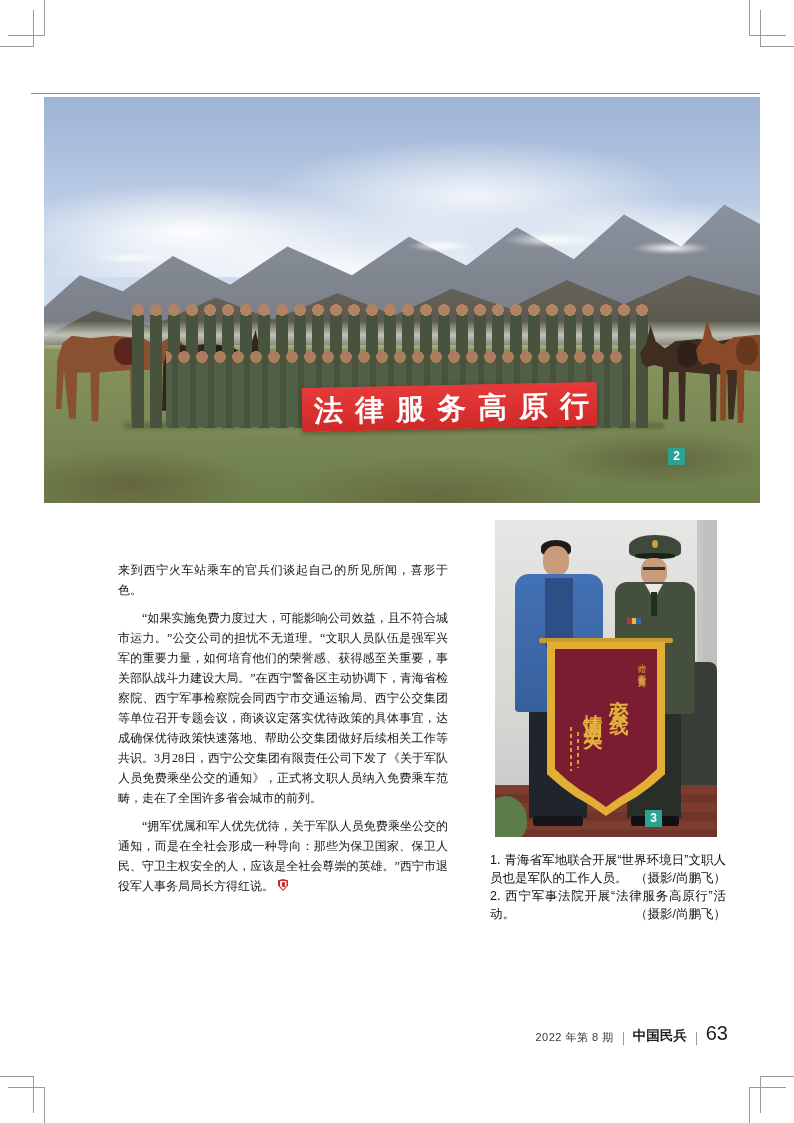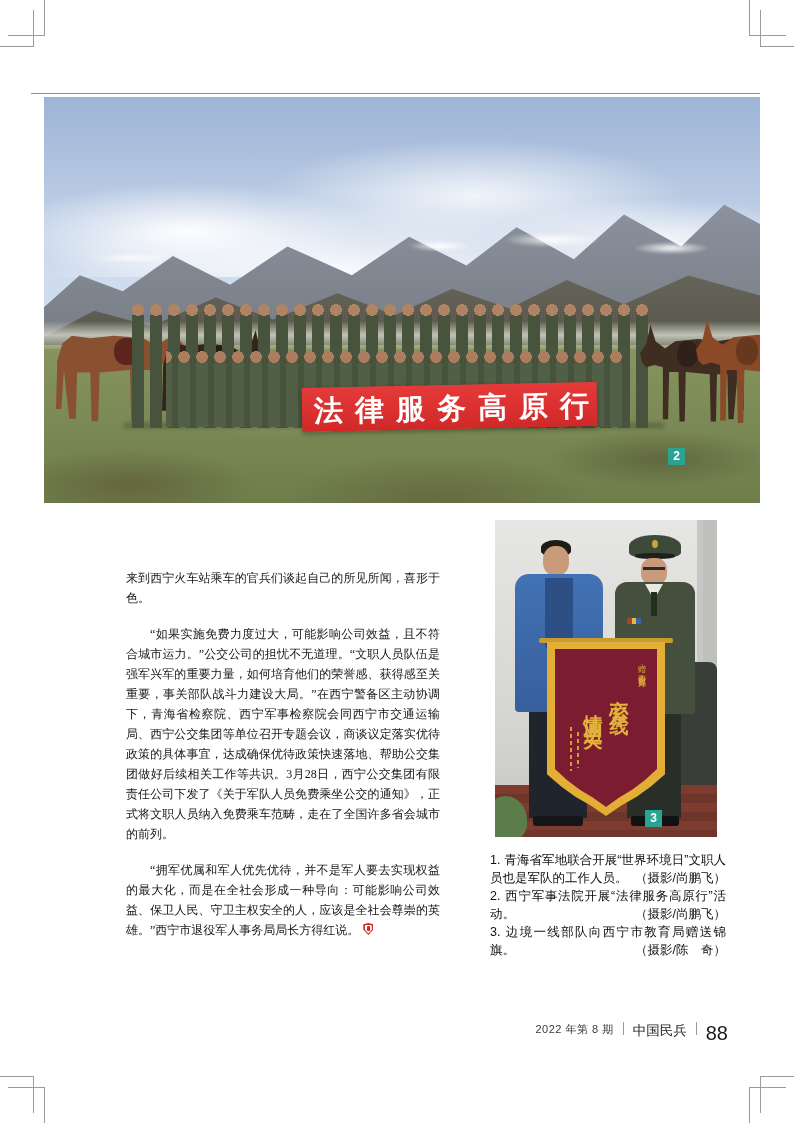--- a/index.html
+++ b/index.html
@@ -79,21 +79,21 @@
   .banner span{display:block;line-height:46px;font-family:"Liberation Sans","DejaVu Sans",sans-serif;
     font-weight:700;font-size:29px;letter-spacing:12px;padding-left:12px;color:#fff;white-space:nowrap;}
   .num-badge{position:absolute;width:17px;height:17px;background:#2aa392;color:#fff;z-index:6;
     font-family:"Liberation Sans","DejaVu Sans",sans-serif;font-weight:700;font-size:12px;
     line-height:17px;text-align:center;}
   .badge-2{left:624px;top:351px;}
 
   
   .article{position:absolute;left:110px;top:552px;width:346px;
     font-size:12px;line-height:20px;color:#161616;text-align:justify;}
-  .article p{margin:16px;}
+  .article p{margin:8px;}
   .article p.indent{text-indent:2em;}
   .end-mark{display:inline-block;position:relative;width:10px;height:12px;margin-left:4px;
     vertical-align:-1px;background:#cf2b23;
     clip-path:polygon(50% 0,100% 10%,100% 55%,50% 100%,0 55%,0 10%);}
   .end-mark i{position:absolute;left:1.5px;top:1.5px;width:7px;height:9px;background:#fff;
     clip-path:polygon(50% 0,100% 10%,100% 55%,50% 100%,0 55%,0 10%);}
   .end-mark b{position:absolute;left:3.5px;top:3px;width:3px;height:5px;background:#cf2b23;
     border-radius:1px;}
 
   
@@ -146,25 +146,25 @@
 
   
   .captions{position:absolute;left:490px;top:851px;width:236px;
     font-family:"Liberation Sans","DejaVu Sans",sans-serif;font-size:12.5px;line-height:18px;
     color:#101010;text-align:justify;}
   .caption{overflow:hidden;margin:0;}
   .caption .credit{float:right;}
   .cap-num{margin-right:4px;}
 
   
-  .footer{position:absolute;top:1022px;right:66px;display:flex;align-items:flex-start;gap:9px;
+  .footer{position:absolute;top:1022px;right:66px;display:flex;align-items:flex-end;gap:9px;
     font-family:"Liberation Sans","DejaVu Sans",sans-serif;color:#1c1c1c;}
   .footer .issue{font-size:11px;letter-spacing:.5px;color:#3a3a3a;}
   .footer .divider{width:1px;height:13px;background:#9a9a9a;}
-  .footer .mag{font-size:13.5px;font-weight:400;}
+  .footer .mag{font-size:13.5px;font-weight:700;}
   .footer .pageno{font-size:20px;font-weight:500;}
 </style>
 </head>
 <body>
 
 <div id="page">
 
   <div class="cm cm-tl-o"></div>
   <div class="cm cm-tl-i"></div>
   <div class="cm cm-tr-o"></div>
@@ -193,21 +193,21 @@
     <div class="horse h4"></div>
     <div class="banner">
       <span>法律服务高原行</span>
     </div>
     <div class="num-badge badge-2">2</div>
   </div>
 
   <div class="article">
     <p>来到西宁火车站乘车的官兵们谈起自己的所见所闻，喜形于色。</p>
     <p class="indent">“如果实施免费力度过大，可能影响公司效益，且不符合城市运力。”公交公司的担忧不无道理。“文职人员队伍是强军兴军的重要力量，如何培育他们的荣誉感、获得感至关重要，事关部队战斗力建设大局。”在西宁警备区主动协调下，青海省检察院、西宁军事检察院会同西宁市交通运输局、西宁公交集团等单位召开专题会议，商谈议定落实优待政策的具体事宜，达成确保优待政策快速落地、帮助公交集团做好后续相关工作等共识。3月28日，西宁公交集团有限责任公司下发了《关于军队人员免费乘坐公交的通知》，正式将文职人员纳入免费乘车范畴，走在了全国许多省会城市的前列。</p>
-    <p class="indent"><span>“拥军优属和军人优先优待，并不是军人要去实现权益的最大化，而是在全社会形成一种导向：可能影响公司效益、保卫人民、守卫主权安全的人，应该是全社会尊崇的英雄。”西宁市退役军人事务局局长方得红说。</span><span class="end-mark"><i></i><b></b></span></p>
+    <p class="indent"><span>“拥军优属和军人优先优待，关于军队人员免费乘坐公交的通知，而是在全社会形成一种导向：那些为保卫国家、保卫人民、守卫主权安全的人，应该是全社会尊崇的英雄。”西宁市退役军人事务局局长方得红说。</span><span class="end-mark"><i></i><b></b></span></p>
   </div>
 
   <div class="side-photo">
     <div class="door-frame"></div>
     <div class="wall-right"></div>
     <div class="chair"></div>
     <div class="floor"></div>
     <div class="plant"></div>
     <div class="m1-hair"></div>
     <div class="m1-head"></div>
@@ -240,26 +240,23 @@
     <div class="num-badge badge-3">3</div>
   </div>
 
   <div class="captions">
     <div class="caption">
       <span class="cap-num">1.</span><span>青海省军地联合开展“世界环境日”文职人员也是军队的工作人员。</span><span class="credit">（摄影/尚鹏飞）</span>
     </div>
     <div class="caption">
       <span class="cap-num">2.</span><span>西宁军事法院开展“法律服务高原行”活动。</span><span class="credit">（摄影/尚鹏飞）</span>
     </div>
-    <div class="caption">
-      <span class="cap-num">3.</span><span>边境一线部队向西宁市教育局赠送锦旗。</span><span class="credit">（摄影/陈　奇）</span>
-    </div>
   </div>
 
   <div class="footer">
     <span class="issue">2022 年第 8 期</span>
     <span class="divider"></span>
     <span class="mag">中国民兵</span>
     <span class="divider"></span>
-    <span class="pageno">88</span>
+    <span class="pageno">63</span>
   </div>
 
 </div>
 
 </body></html>

